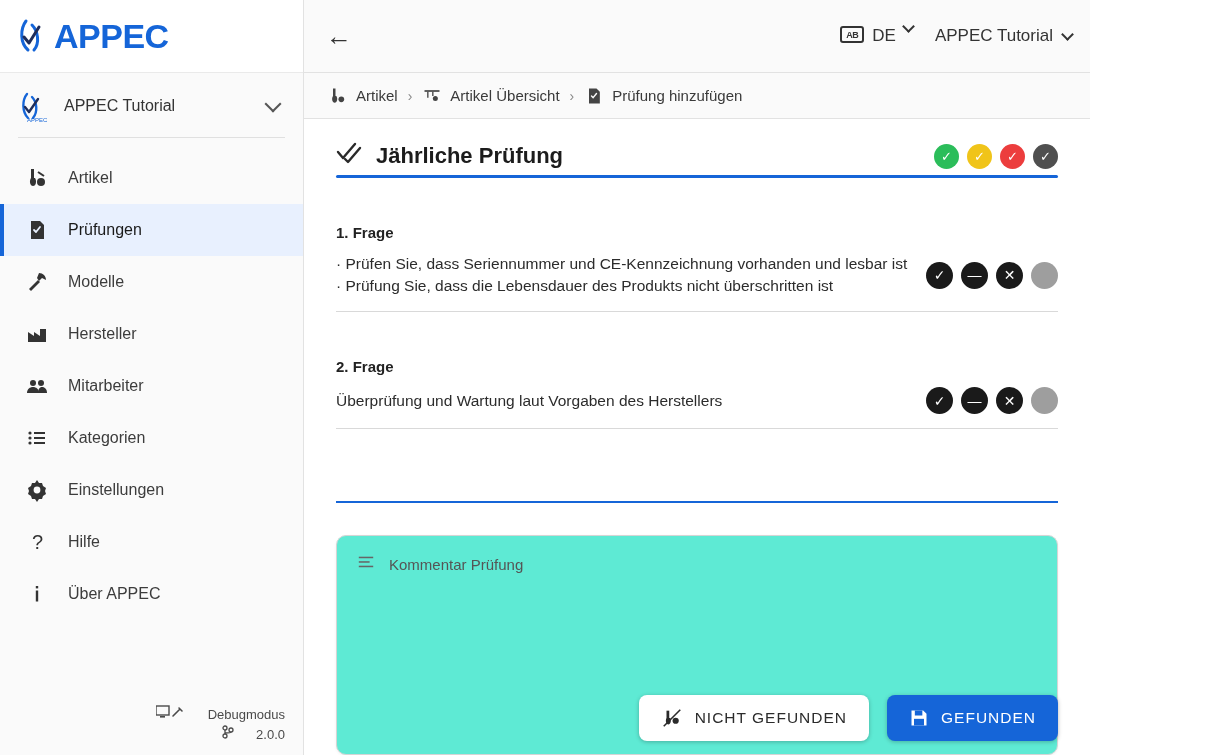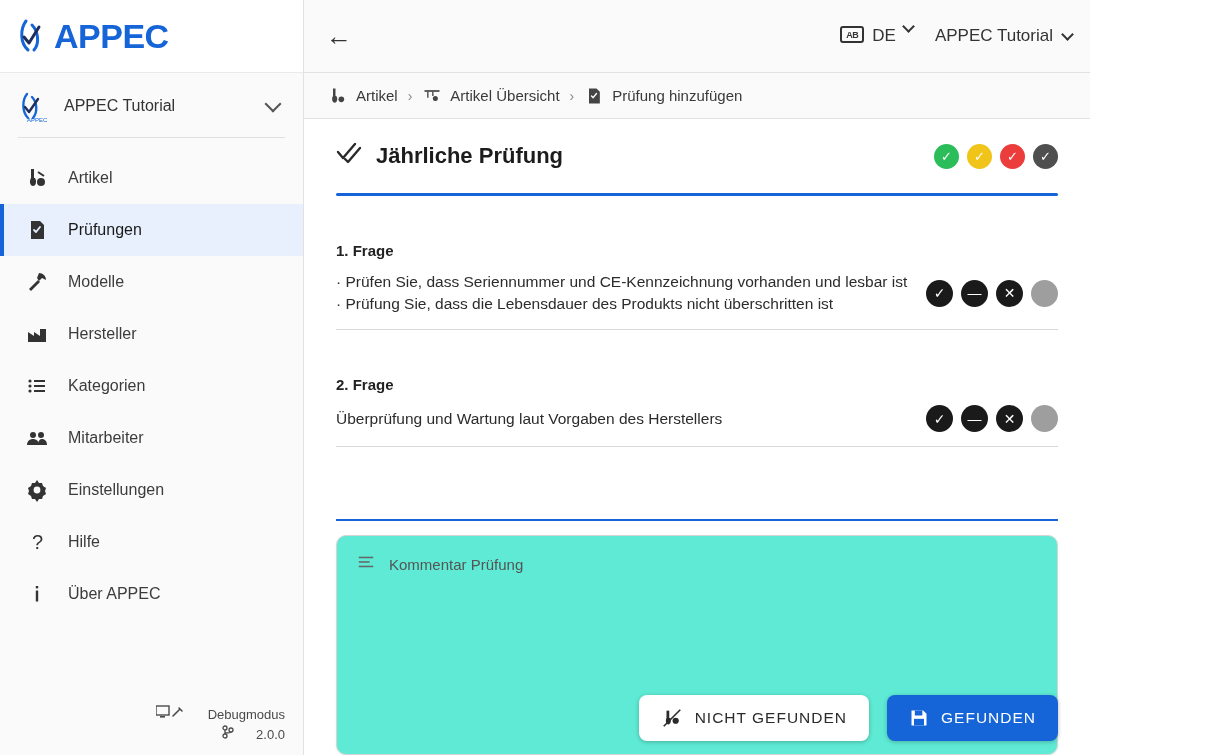--- a/index.html
+++ b/index.html
@@ -100,21 +100,21 @@
     border-bottom: 1px solid #e2e2e2;
     display: flex; align-items: center; gap: 10px;
     padding-left: 24px; font-size: 15px; color: #3a3a3a;
   }
   .crumb { display: flex; align-items: center; gap: 8px; cursor: pointer; }
   .crumb .cico { width: 20px; height: 20px; display: flex; align-items: center; justify-content: center; }
   .crumb-sep { color: #888; font-size: 14px; }
 
   .content { flex: 1; padding: 16px 32px 0 32px; overflow: hidden; position: relative; }
 
-  .card-title-row { display: flex; align-items: center; gap: 14px; padding: 6px 0 22px 0; }
+  .card-title-row { display: flex; align-items: center; gap: 14px; padding: 6px 0 4px 0; }
   .card-title-row .title-ico { font-size: 22px; color: #2a2a2a; }
   .card-title { font-size: 22px; font-weight: bold; color: #1c1c1c; }
   .status-dots { margin-left: auto; display: flex; gap: 8px; }
   .sdot {
     width: 25px; height: 25px; border-radius: 50%;
     display: flex; align-items: center; justify-content: center;
     color: #fff; font-size: 13px; cursor: pointer;
   }
   .hr-blue { height: 3px; background: #1565d8; border-radius: 2px; }
   .hr-thin { height: 1px; background: #d9d9d9; }
@@ -227,41 +227,41 @@
           <svg width="24" height="24" viewBox="0 0 24 24">
             <path d="M3 20 V10 L9 14 V10 L15 14 V7 L21 7 V20 Z" fill="#333"></path>
           </svg>
         </span>
         <span class="label">Hersteller</span>
       </div>
 
       <div class="nav-item">
         <span class="ico">
           <svg width="24" height="24" viewBox="0 0 24 24">
+            <circle cx="8" cy="9" r="3" fill="#333"></circle>
+              <circle cx="16" cy="9" r="3" fill="#333"></circle>
+            <path d="M2 19 C2 15, 5 13, 8 13 C11 13, 14 15, 14 19 Z" fill="#333"></path>
+            <path d="M13 19 C13 15.5, 14.5 13, 17 13 C20 13, 22 15.5, 22 19 Z" fill="#333"></path>
+          </svg>
+        </span>
+        <span class="label">Mitarbeiter</span>
+      </div>
+
+      <div class="nav-item">
+        <span class="ico">
+          <svg width="24" height="24" viewBox="0 0 24 24">
             <circle cx="5" cy="7" r="1.6" fill="#333"></circle>
               <rect x="9" y="6" width="11" height="2" fill="#333"></rect>
             <circle cx="5" cy="12" r="1.6" fill="#333"></circle>
               <rect x="9" y="11" width="11" height="2" fill="#333"></rect>
             <circle cx="5" cy="17" r="1.6" fill="#333"></circle>
               <rect x="9" y="16" width="11" height="2" fill="#333"></rect>
           </svg>
         </span>
         <span class="label">Kategorien</span>
-      </div>
-
-      <div class="nav-item">
-        <span class="ico">
-          <svg width="24" height="24" viewBox="0 0 24 24">
-            <circle cx="8" cy="9" r="3" fill="#333"></circle>
-              <circle cx="16" cy="9" r="3" fill="#333"></circle>
-            <path d="M2 19 C2 15, 5 13, 8 13 C11 13, 14 15, 14 19 Z" fill="#333"></path>
-            <path d="M13 19 C13 15.5, 14.5 13, 17 13 C20 13, 22 15.5, 22 19 Z" fill="#333"></path>
-          </svg>
-        </span>
-        <span class="label">Mitarbeiter</span>
       </div>
 
       <div class="nav-item">
         <span class="ico">
           <svg width="24" height="24" viewBox="0 0 24 24">
             <path d="M12 2 l2 3 h3 l1 3 3 2 -1 3 1 3 -3 2 -1 3 h-3 l-2 3 -2 -3 h-3 l-1 -3 -3 -2 1 -3 -1 -3 3 -2 1 -3 h3 z" fill="#333"></path>
             <circle cx="12" cy="12" r="3.4" fill="#fafafa"></circle>
           </svg>
         </span>
         <span class="label">Einstellungen</span>

